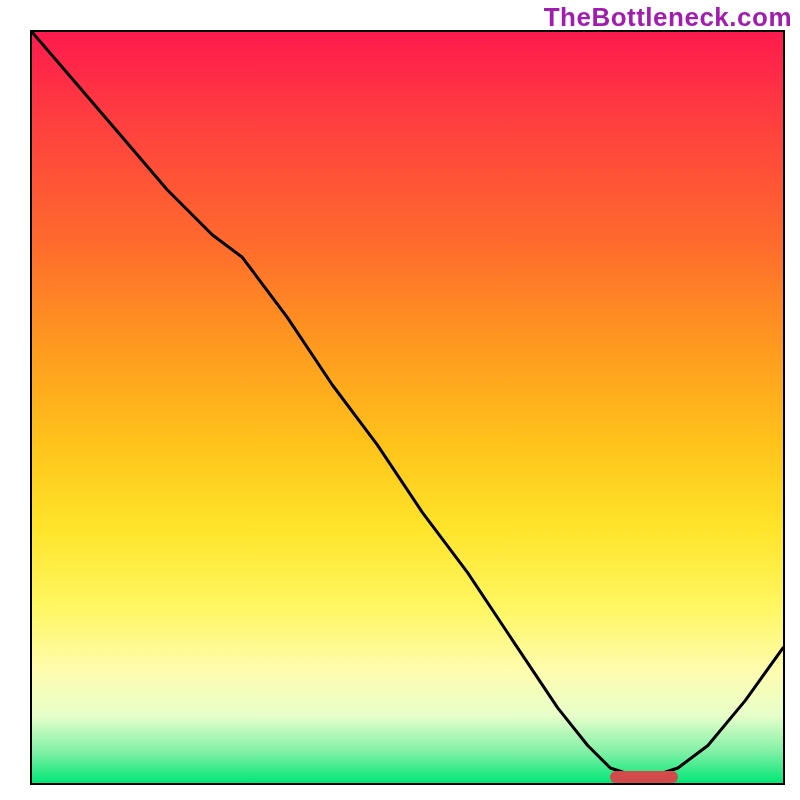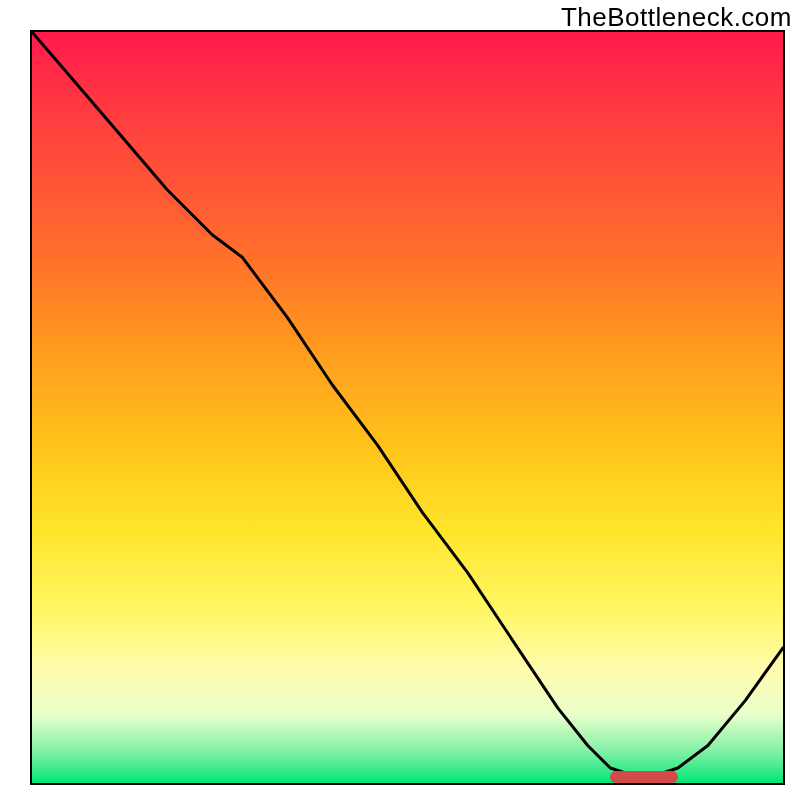--- a/index.html
+++ b/index.html
@@ -14,22 +14,22 @@
   .stage {
     position: relative;
     width: 800px;
     height: 800px;
   }
   .watermark {
     position: absolute;
     top: 2px;
     right: 8px;
     font-size: 26px;
-    font-weight: normal;
-    color: #000000;
+    font-weight: bold;
+    color: #a21caf;
     letter-spacing: 0.5px;
     user-select: none;
   }
   .plot-frame {
     position: absolute;
     left: 30px;
     top: 30px;
     width: 755px;
     height: 755px;
     border: 2px solid #000000;

